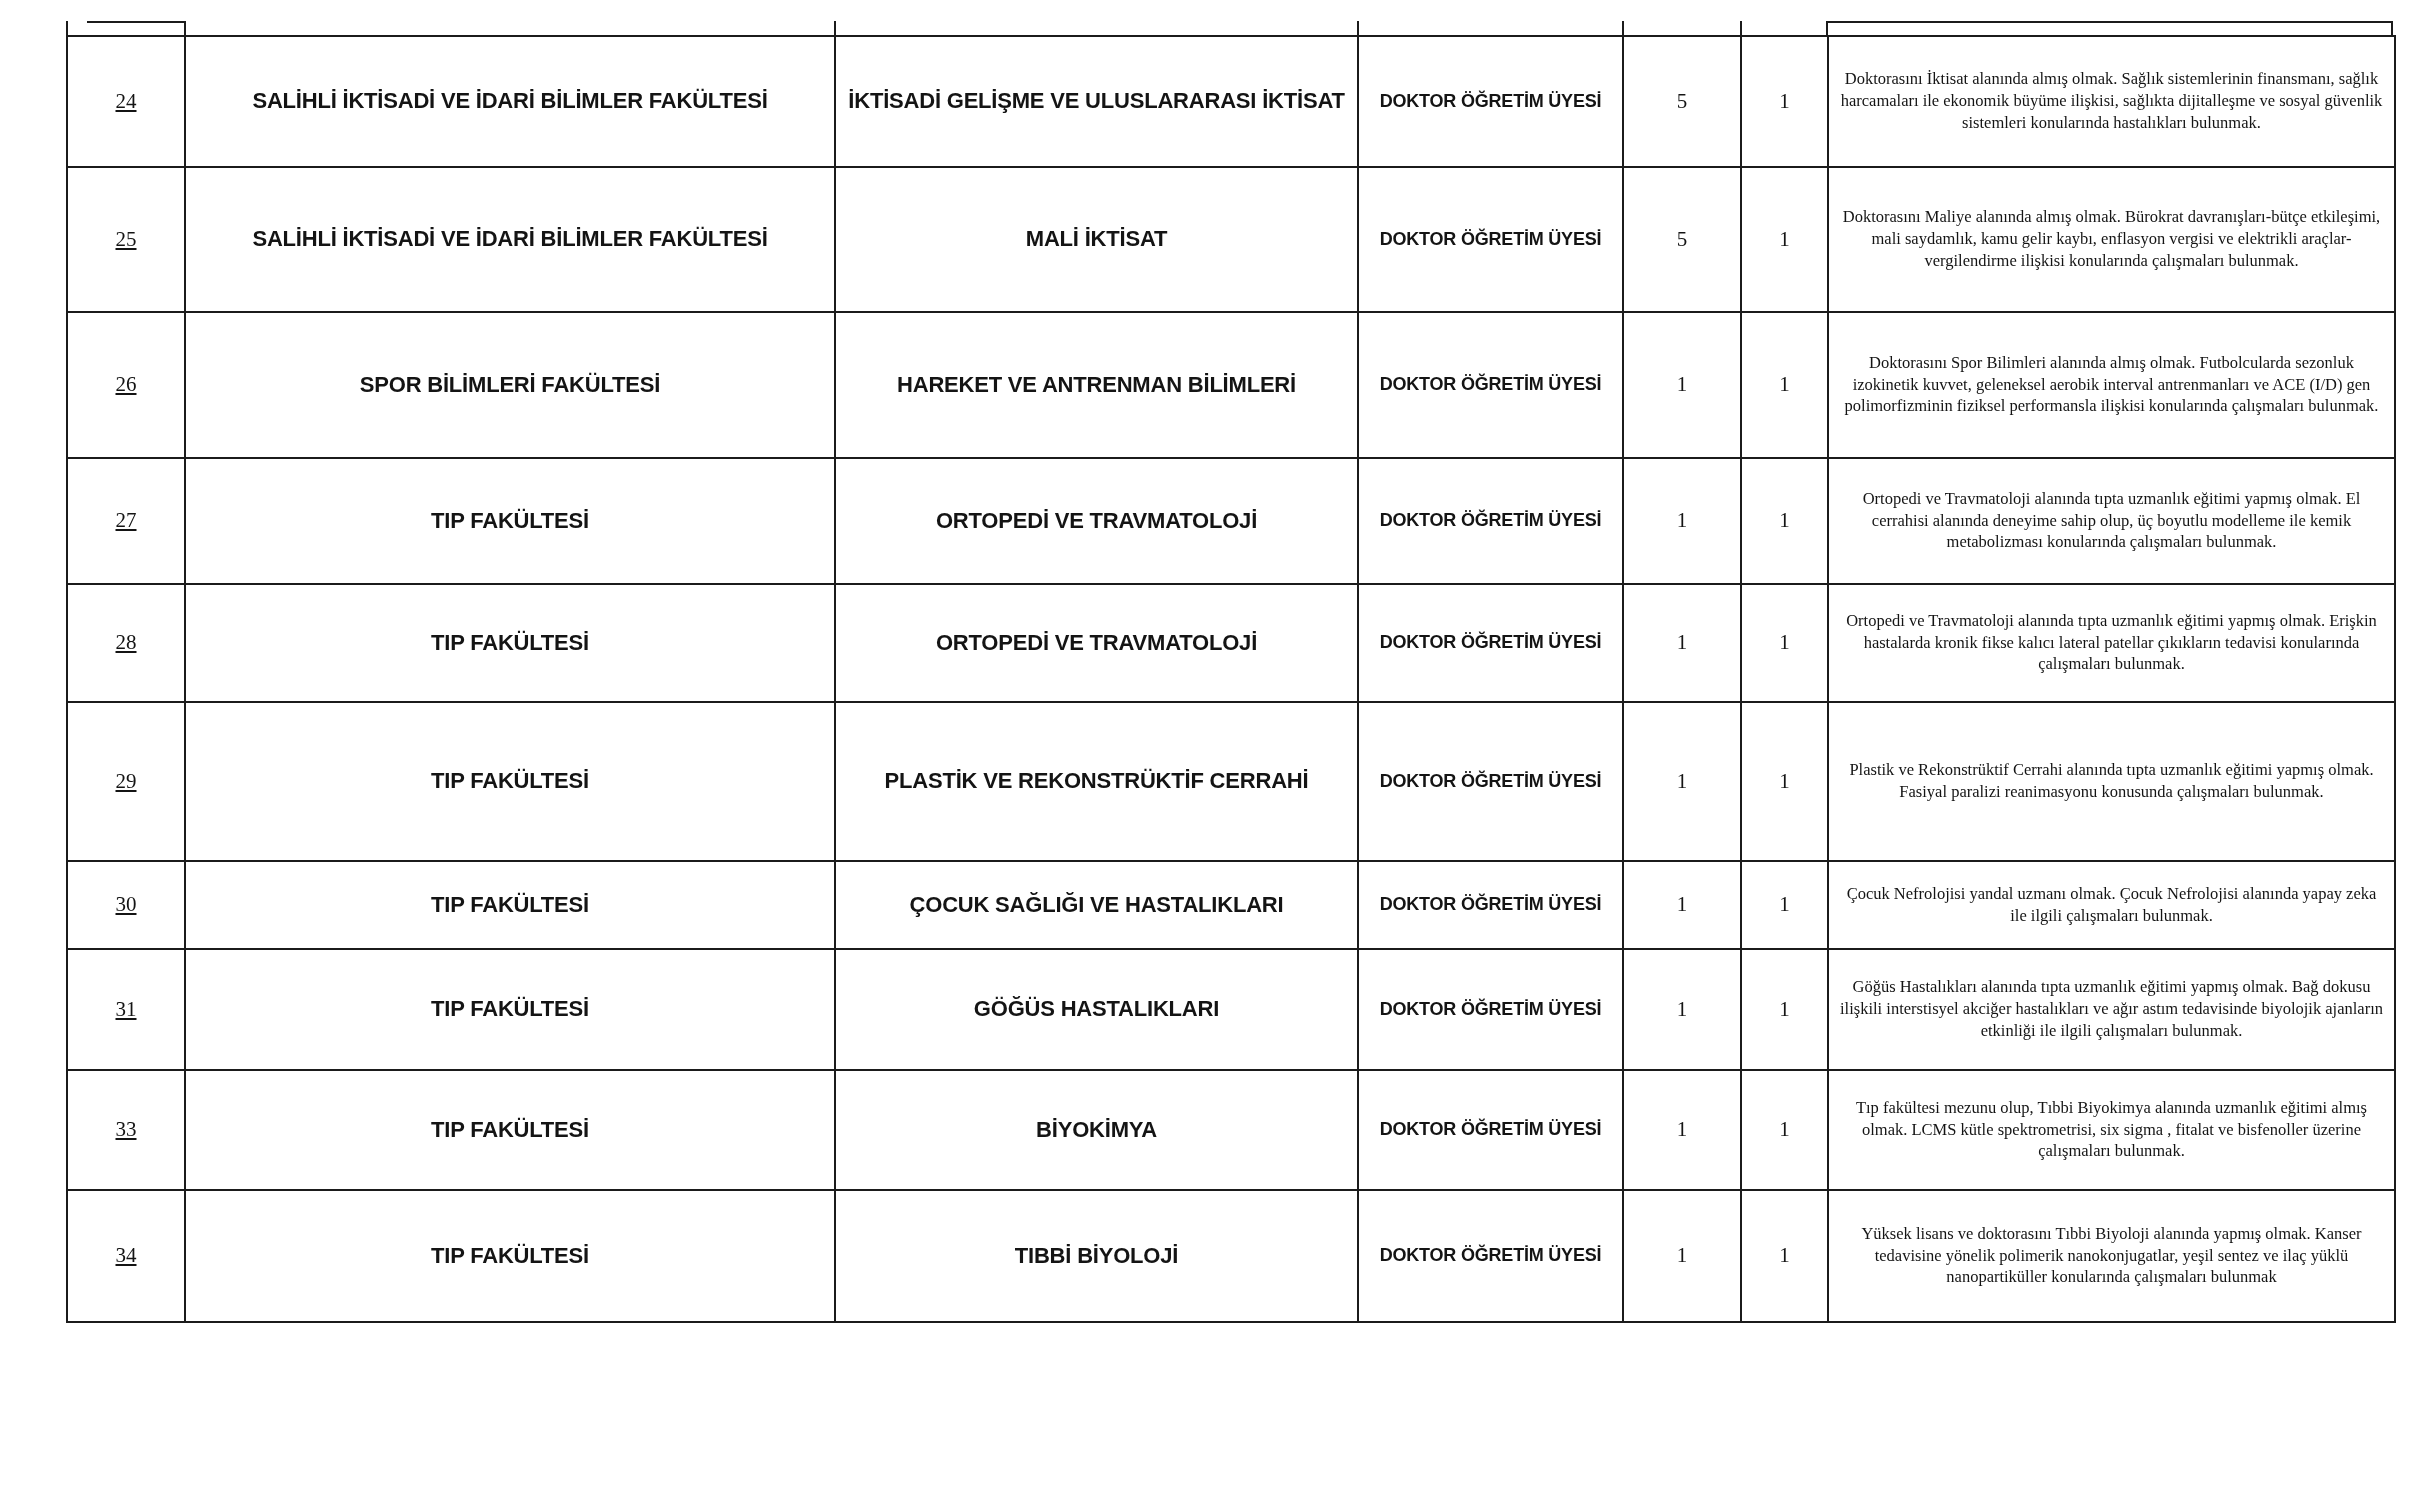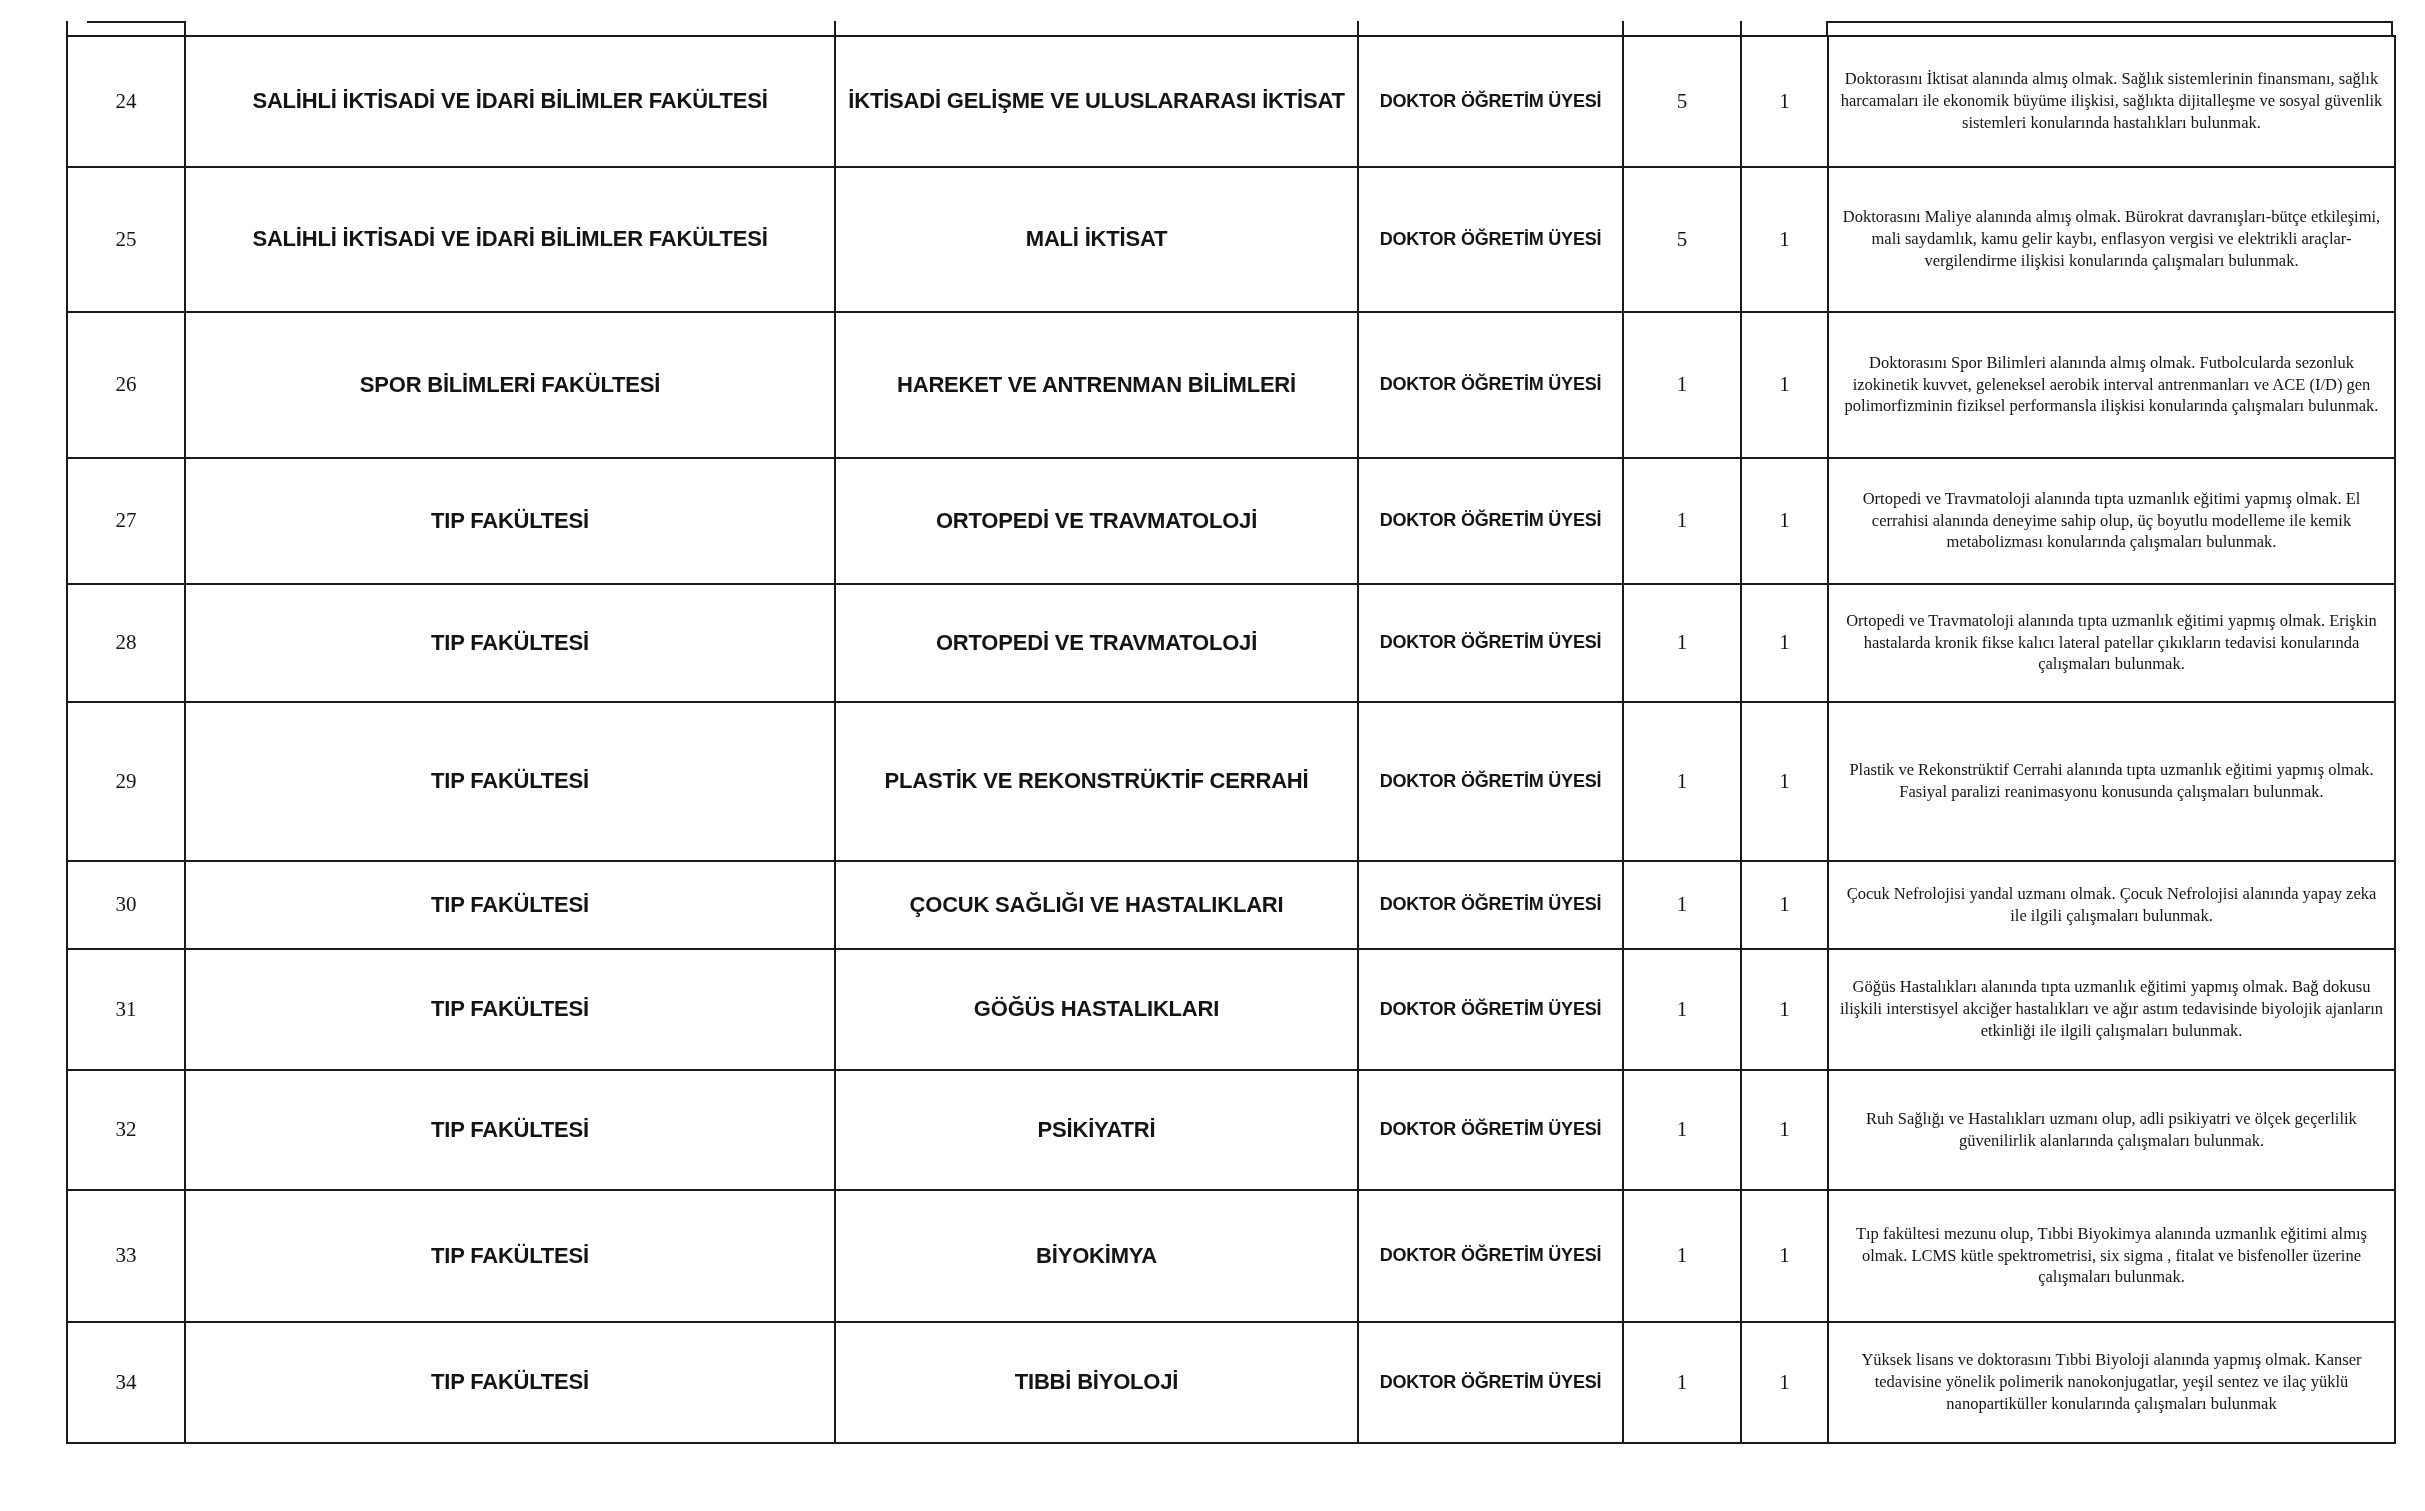--- a/index.html
+++ b/index.html
@@ -61,20 +61,21 @@
   tbody tr:nth-child(6)  { height: 159px; }
   tbody tr:nth-child(7)  { height: 88px; }
   tbody tr:nth-child(8)  { height: 121px; }
   tbody tr:nth-child(9)  { height: 120px; }
   tbody tr:nth-child(10) { height: 132px; }
   tbody tr:nth-child(11) { height: 121px; }
 
   td.c-no {
     font-family: "Liberation Serif", serif;
     font-size: 21px;
+    text-decoration: underline;
   }
   td.c-fac, td.c-dep {
     font-family: "Liberation Sans", sans-serif;
     font-weight: 700;
     font-size: 22px;
     letter-spacing: -0.2px;
   }
   td.c-title {
     font-family: "Liberation Sans", sans-serif;
     font-weight: 700;
@@ -188,29 +189,20 @@
         <tr>
     <td class="c-no">31</td>
     <td class="c-fac">TIP FAKÜLTESİ</td>
     <td class="c-dep">GÖĞÜS HASTALIKLARI</td>
     <td class="c-title">DOKTOR ÖĞRETİM ÜYESİ</td>
     <td class="c-deg">1</td>
     <td class="c-cnt">1</td>
     <td class="c-desc">Göğüs Hastalıkları alanında tıpta uzmanlık eğitimi yapmış olmak. Bağ dokusu ilişkili interstisyel akciğer hastalıkları ve ağır astım tedavisinde biyolojik ajanların etkinliği ile ilgili çalışmaları bulunmak.</td>
   </tr>
         <tr>
-    <td class="c-no">32</td>
-    <td class="c-fac">TIP FAKÜLTESİ</td>
-    <td class="c-dep">PSİKİYATRİ</td>
-    <td class="c-title">DOKTOR ÖĞRETİM ÜYESİ</td>
-    <td class="c-deg">1</td>
-    <td class="c-cnt">1</td>
-    <td class="c-desc">Ruh Sağlığı ve Hastalıkları uzmanı olup, adli psikiyatri ve ölçek geçerlilik güvenilirlik alanlarında çalışmaları bulunmak.</td>
-  </tr>
-        <tr>
     <td class="c-no">33</td>
     <td class="c-fac">TIP FAKÜLTESİ</td>
     <td class="c-dep">BİYOKİMYA</td>
     <td class="c-title">DOKTOR ÖĞRETİM ÜYESİ</td>
     <td class="c-deg">1</td>
     <td class="c-cnt">1</td>
     <td class="c-desc">Tıp fakültesi mezunu olup, Tıbbi Biyokimya alanında uzmanlık eğitimi almış olmak. LCMS kütle spektrometrisi, six sigma , fitalat ve bisfenoller üzerine çalışmaları bulunmak.</td>
   </tr>
         <tr>
     <td class="c-no">34</td>

